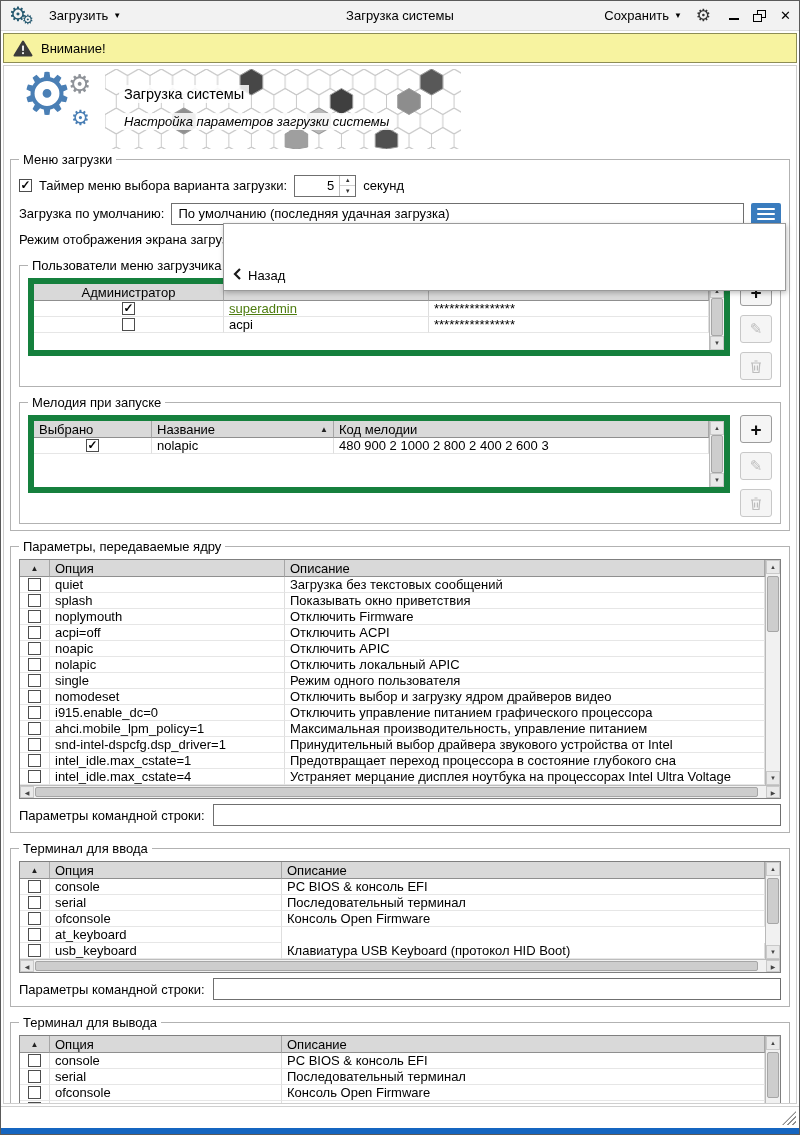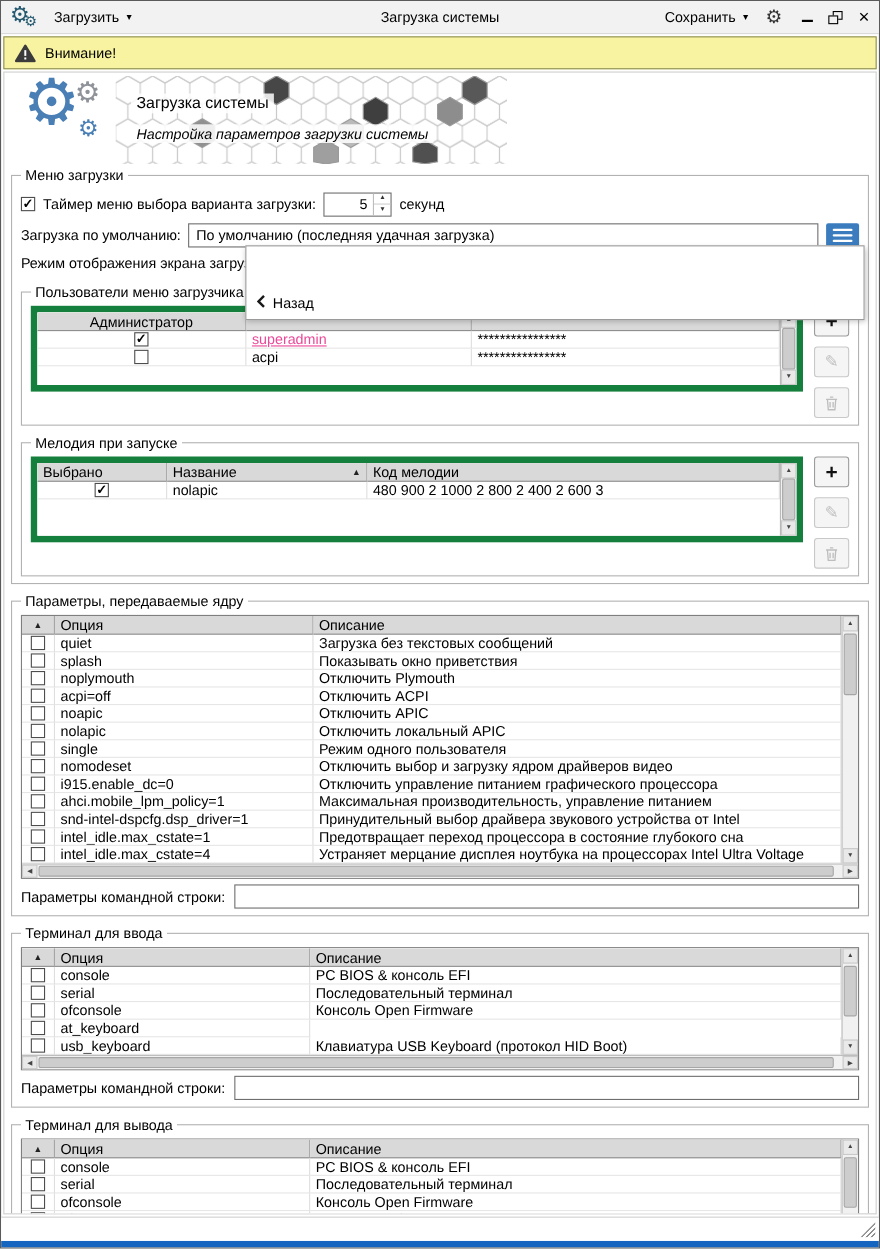--- a/index.html
+++ b/index.html
@@ -90,21 +90,21 @@
   .users-g .trow  { grid-template-columns:190px 205px 1fr; }
   .melody-g .trow { grid-template-columns:118px 182px 1fr; }
   .kernel-g .trow { grid-template-columns:30px 235px 1fr; }
   .term-g .trow   { grid-template-columns:30px 232px 1fr; }
   .tc { border-right:1px solid #dedede; border-bottom:1px solid #e6e6e6; padding:0 5px;
         display:flex; align-items:center; overflow:hidden; white-space:nowrap; font-size:13px; }
   .trow.head .tc { background:#d9d9d9; border-right:1px solid #a6a6a6; border-bottom:1px solid #8f8f8f; }
   .tc.center { justify-content:center; }
   .tc.split { justify-content:space-between; }
   .sort { font-size:8px; color:#222; }
-  .uname.link { color:#ec4899; text-decoration:underline; }
+  .uname.link { color:#4d7c0f; text-decoration:underline; }
 
   
   .vscroll { flex:0 0 15px; background:#f1f1f1; border-left:1px solid #b9b9b9;
              display:flex; flex-direction:column; }
   .varr { flex:0 0 14px; display:flex; align-items:center; justify-content:center;
           font-size:6px; color:#444; background:#e9e9e9; border:1px solid #c9c9c9; }
   .vtrack { flex:1; position:relative; }
   .vthumb { position:absolute; left:1px; right:1px; background:#cdcdcd; border:1px solid #a6a6a6; border-radius:2px; }
   .hscroll { flex:0 0 13px; border-top:1px solid #bdbdbd; background:#f1f1f1; display:flex; }
   .harr { flex:0 0 14px; display:flex; align-items:center; justify-content:center;
@@ -383,21 +383,21 @@
                     <span class="cb"></span>
                   </div>
                 <div class="tc">splash</div>
                 <div class="tc">Показывать окно приветствия</div>
               </div>
                 <div class="trow">
                 <div class="tc center">
                     <span class="cb"></span>
                   </div>
                 <div class="tc">noplymouth</div>
-                <div class="tc">Отключить Plymouth</div>
+                <div class="tc">Отключить Firmware</div>
               </div>
                 <div class="trow">
                 <div class="tc center">
                     <span class="cb"></span>
                   </div>
                 <div class="tc">acpi=off</div>
                 <div class="tc">Отключить ACPI</div>
               </div>
                 <div class="trow">
                 <div class="tc center">

